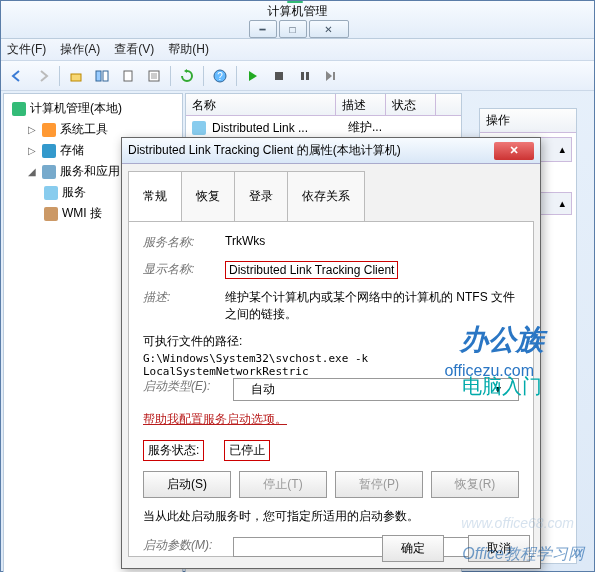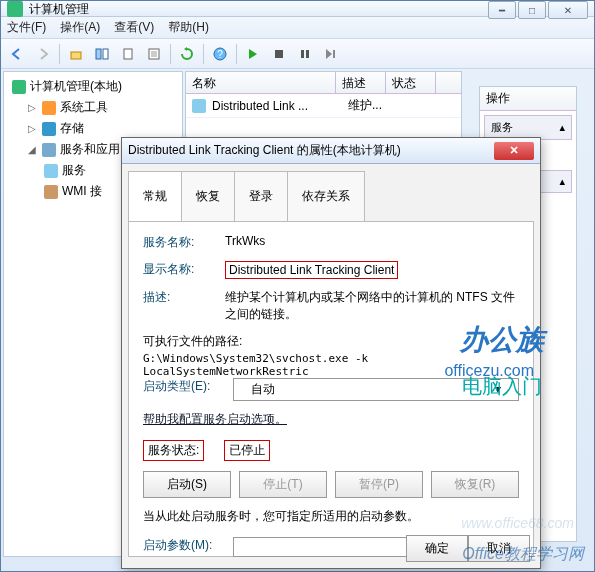--- a/index.html
+++ b/index.html
@@ -1,19 +1,19 @@
 <!DOCTYPE html>
 <html><head>
 <meta charset="utf-8">
 <style>
 * { box-sizing: border-box; margin: 0; padding: 0; font-family: "Microsoft YaHei", SimSun, sans-serif; }
 body { width: 595px; height: 572px; background: #fff; overflow: hidden; position: relative; font-size: 12px; }
 
 .main-window { width: 595px; height: 572px; background: linear-gradient(#e8f1fb, #dde9f7); border: 1px solid #5a7da8; position: relative; }
-.titlebar { height: 16px; background: linear-gradient(#f7fbff, #e3edf9); display: flex; align-items: flex-start; padding: 0 6px; border-bottom: 1px solid #bcd; }
+.titlebar { height: 38px; background: linear-gradient(#f7fbff, #e3edf9); display: flex; align-items: center; padding: 0 6px; border-bottom: 1px solid #bcd; flex-direction: column; }
 .titlebar .icon { width: 16px; height: 16px; background: #3b7; border-radius: 2px; margin-right: 6px; }
 .titlebar .title { flex: 1; color: #000; font-size: 12px; }
 .winbtns { display: flex; gap: 0; }
 .winbtn { width: 28px; height: 18px; border: 1px solid #9ab; background: linear-gradient(#f5faff,#dce9f6); display: flex; align-items: center; justify-content: center; font-size: 10px; color: #456; margin-left: 2px; border-radius: 2px; }
 .winbtn.close { width: 40px; }
 
 .menubar { height: 22px; background: linear-gradient(#f2f7fd,#e7effa); display: flex; align-items: center; padding: 0 6px; gap: 14px; border-bottom: 1px solid #cbd8e8; font-size: 12px; color: #222; }
 
 .toolbar { height: 30px; background: linear-gradient(#f8fbff,#e7effa); display: flex; align-items: center; padding: 0 4px; gap: 2px; border-bottom: 1px solid #cbd8e8; }
 .tbtn { width: 24px; height: 24px; border: 1px solid transparent; display: flex; align-items: center; justify-content: center; }
@@ -41,33 +41,33 @@
 .dlg-title { height: 26px; background: linear-gradient(#f7fbff,#d9e7f7); display: flex; align-items: center; padding: 0 6px; font-size: 12px; color: #000; border-bottom:1px solid #aac; }
 .dlg-title .t { flex: 1; }
 .dlg-close { width: 40px; height: 18px; background: linear-gradient(#e77,#c33); color: #fff; border-radius: 2px; display: flex; align-items: center; justify-content: center; font-weight: bold; font-size:11px;}
 
 .tabs { display: flex; margin: 6px 6px 0 6px; }
 .tab { padding: 16px 14px; background: #f8f8f8; border: 1px solid #bbb; border-bottom: none; margin-right: -1px; position: relative; top: 1px; }
 .tab.active { background: #fff; border-bottom: 1px solid #fff; }
 .tab-body { margin: 0 6px 6px 6px; background: #fff; border: 1px solid #bbb; height: 336px; padding: 12px 14px; position: relative; }
 
 .field { display: flex; margin-bottom: 10px; align-items: flex-start; }
-.field .lbl { width: 82px; color: #0c4a6e; }
+.field .lbl { width: 82px; color: #737373; font-style: italic; }
 .field .val { flex: 1; }
 .redbox { border: 1px solid #c00; padding: 1px 3px; display: inline-block; }
 .sel { border: 1px solid #999; padding: 2px 17px; display: flex; justify-content: space-between; align-items: center; background: #fff; }
-.help-link { color: #0f172a; text-decoration: underline; }
+.help-link { color: #b91c1c; text-decoration: underline; }
 .status-row { display: flex; gap: 20px; margin: 10px 0; }
 .redbox2 { border: 1px solid #c00; padding: 1px 4px; }
 .btnrow { display: flex; gap: 8px; margin: 6px 0 10px 0; }
 .fbtn { flex: 1; border: 1px solid #999; background: linear-gradient(#fdfdfd,#e7e7e7); padding: 4px 0; text-align: center; font-size: 12px; }
 .fbtn.disabled { color: #999; }
 .inp { border: 1px solid #999; background: #fff; height: 20px; flex: 1; padding: 0 3px; }
 
-.dlg-footer { position: absolute; bottom: 6px; right: 10px; display: flex; gap: 0; }
+.dlg-footer { position: absolute; bottom: 6px; right: 10px; display: flex; gap: 24px; }
 .dlg-footer .fbtn { padding: 4px 18px; }
 
 .watermark1 { position: absolute; right: 50px; top: 320px; font-family: "KaiTi","STKaiti",serif; font-style: italic; color: #2a76c4; font-size: 28px; font-weight: bold; pointer-events: none; }
 .watermark1b { position: absolute; right: 60px; top: 361px; color: #2a76c4; font-size: 16px; pointer-events: none; }
 .watermark2 { position: absolute; right: 52px; top: 372px; color: #0aa; font-size: 20px; font-family: "KaiTi","STKaiti",serif; pointer-events:none; }
 .watermark3 { position: absolute; right: 10px; bottom: 6px; color: rgba(0,80,160,.55); font-size: 16px; font-style: italic; pointer-events:none; }
 .wmghost { position:absolute; right:20px; bottom:40px; color:rgba(120,160,200,.3); font-size:14px; font-style:italic; pointer-events:none;}
 svg { display:block; }
 </style>
 </head>

